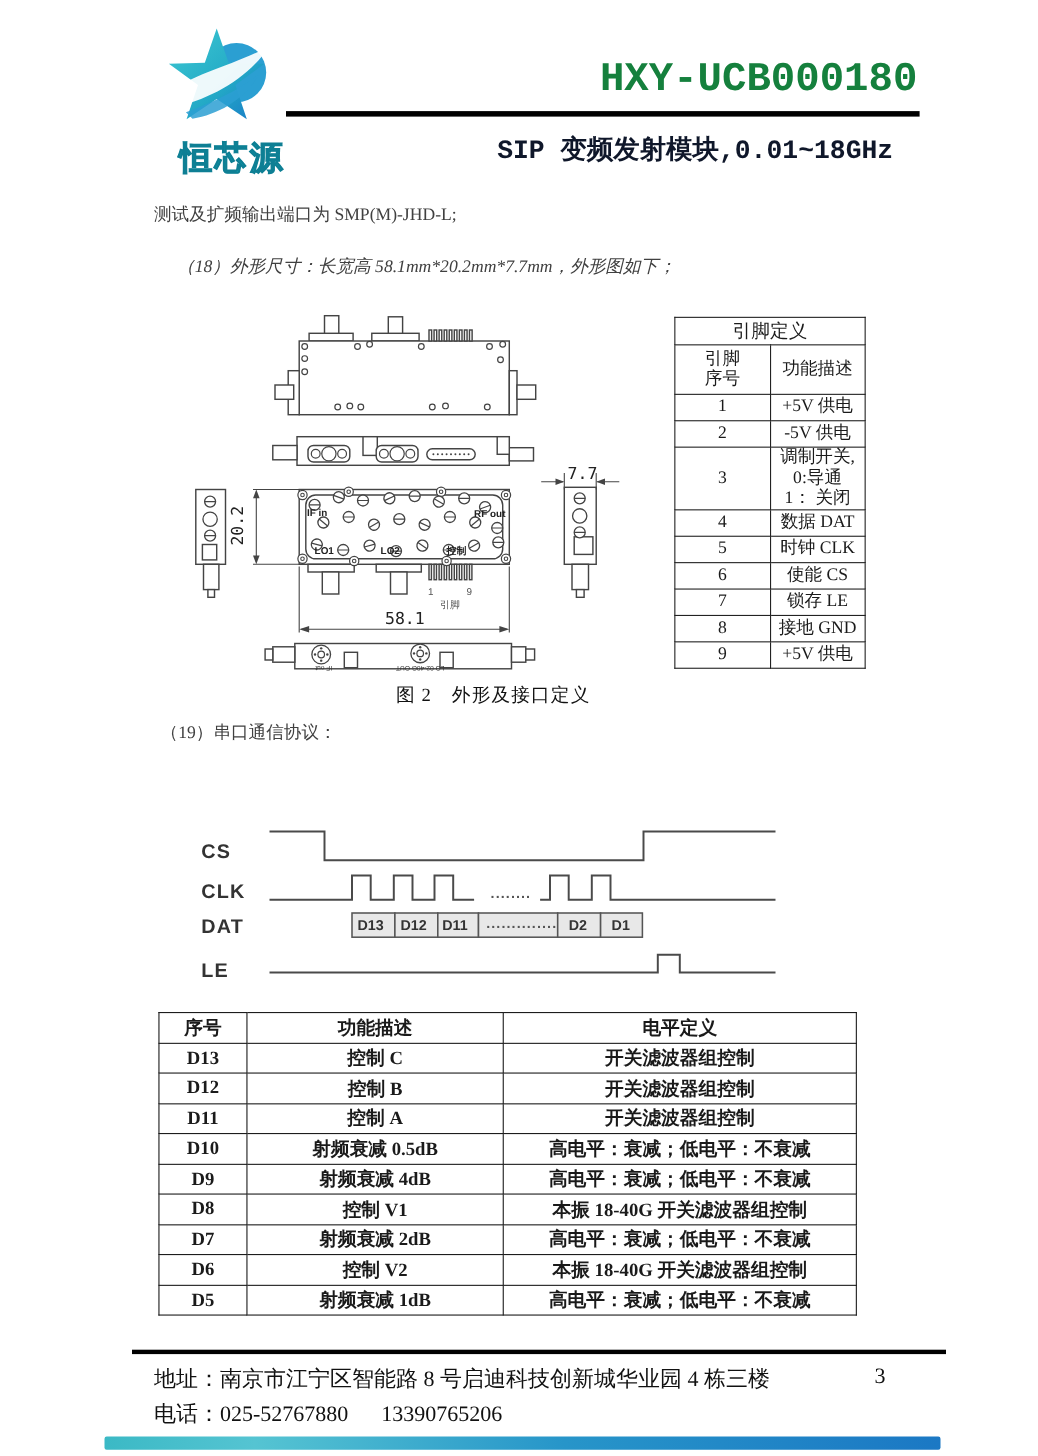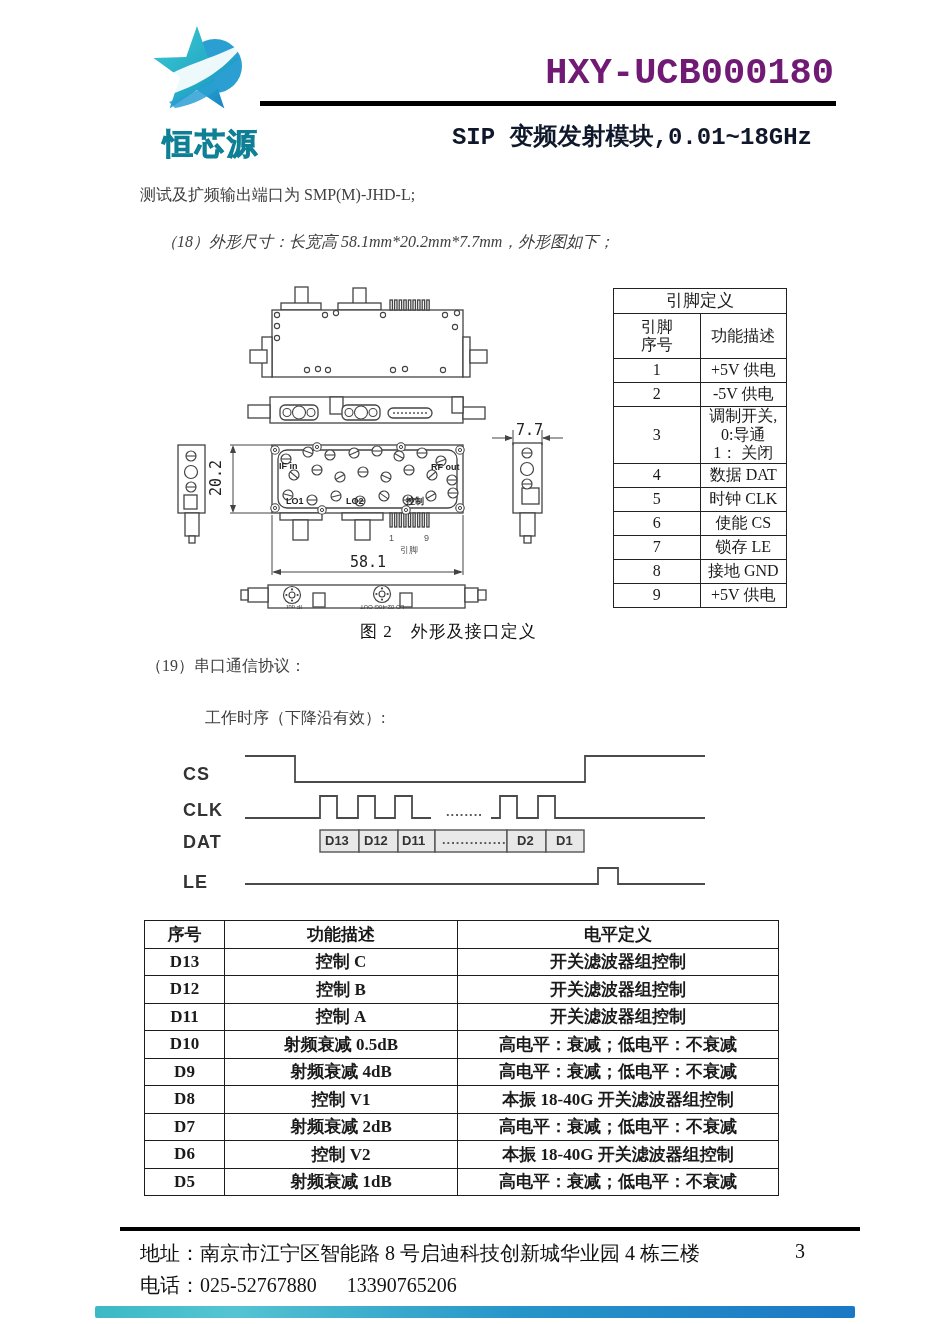--- a/index.html
+++ b/index.html
@@ -13,21 +13,21 @@
   
   .logo-text{
     left:145px;top:124px;width:132px;text-align:center;
     font-family:"Liberation Sans","DejaVu Sans",sans-serif;
     font-size:30px;font-weight:bold;color:#12a3b4;letter-spacing:2px;
     -webkit-text-stroke:1px #0e7f94;
   }
   .doc-code{
     right:110px;top:52px;
     font-family:"Liberation Mono","DejaVu Sans Mono",monospace;
-    font-size:37px;font-weight:bold;color:#701a75;letter-spacing:0;
+    font-size:37px;font-weight:bold;color:#15803d;letter-spacing:0;
   }
   .header-rule{left:260px;top:101px;width:576px;height:5px;background:#000;}
   .subtitle{
     right:132px;top:120px;
     font-family:"Liberation Mono","DejaVu Sans Mono",monospace;
     font-size:24px;font-weight:bold;color:#0f172a;
   }
 
   
   .para{font-size:16px;color:#404040;}
@@ -376,21 +376,20 @@
           <td>接地 GND</td>
         </tr>
     <tr class="r">
           <td>9</td>
           <td>+5V 供电</td>
         </tr>
   </tbody>
     </table>
 
   <div class="abs para p3">（19）串口通信协议：</div>
-  <div class="abs para p4">工作时序（下降沿有效）:</div>
 
   <svg class="abs" style="left:150px;top:742px;" width="570" height="160" viewBox="0 0 570 160">
     <text class="sig-label" x="33" y="38">CS</text>
     <text class="sig-label" x="33" y="74">CLK</text>
     <text class="sig-label" x="33" y="106">DAT</text>
     <text class="sig-label" x="33" y="146">LE</text>
 
     <path class="wave" d="M95,14 H145 V40 H435 V14 H555"></path>
 
     <path class="wave" d="M95,76 H170 V54 H187 V76 H208 V54 H225 V76 H245 V54 H262 V76 H281"></path>

